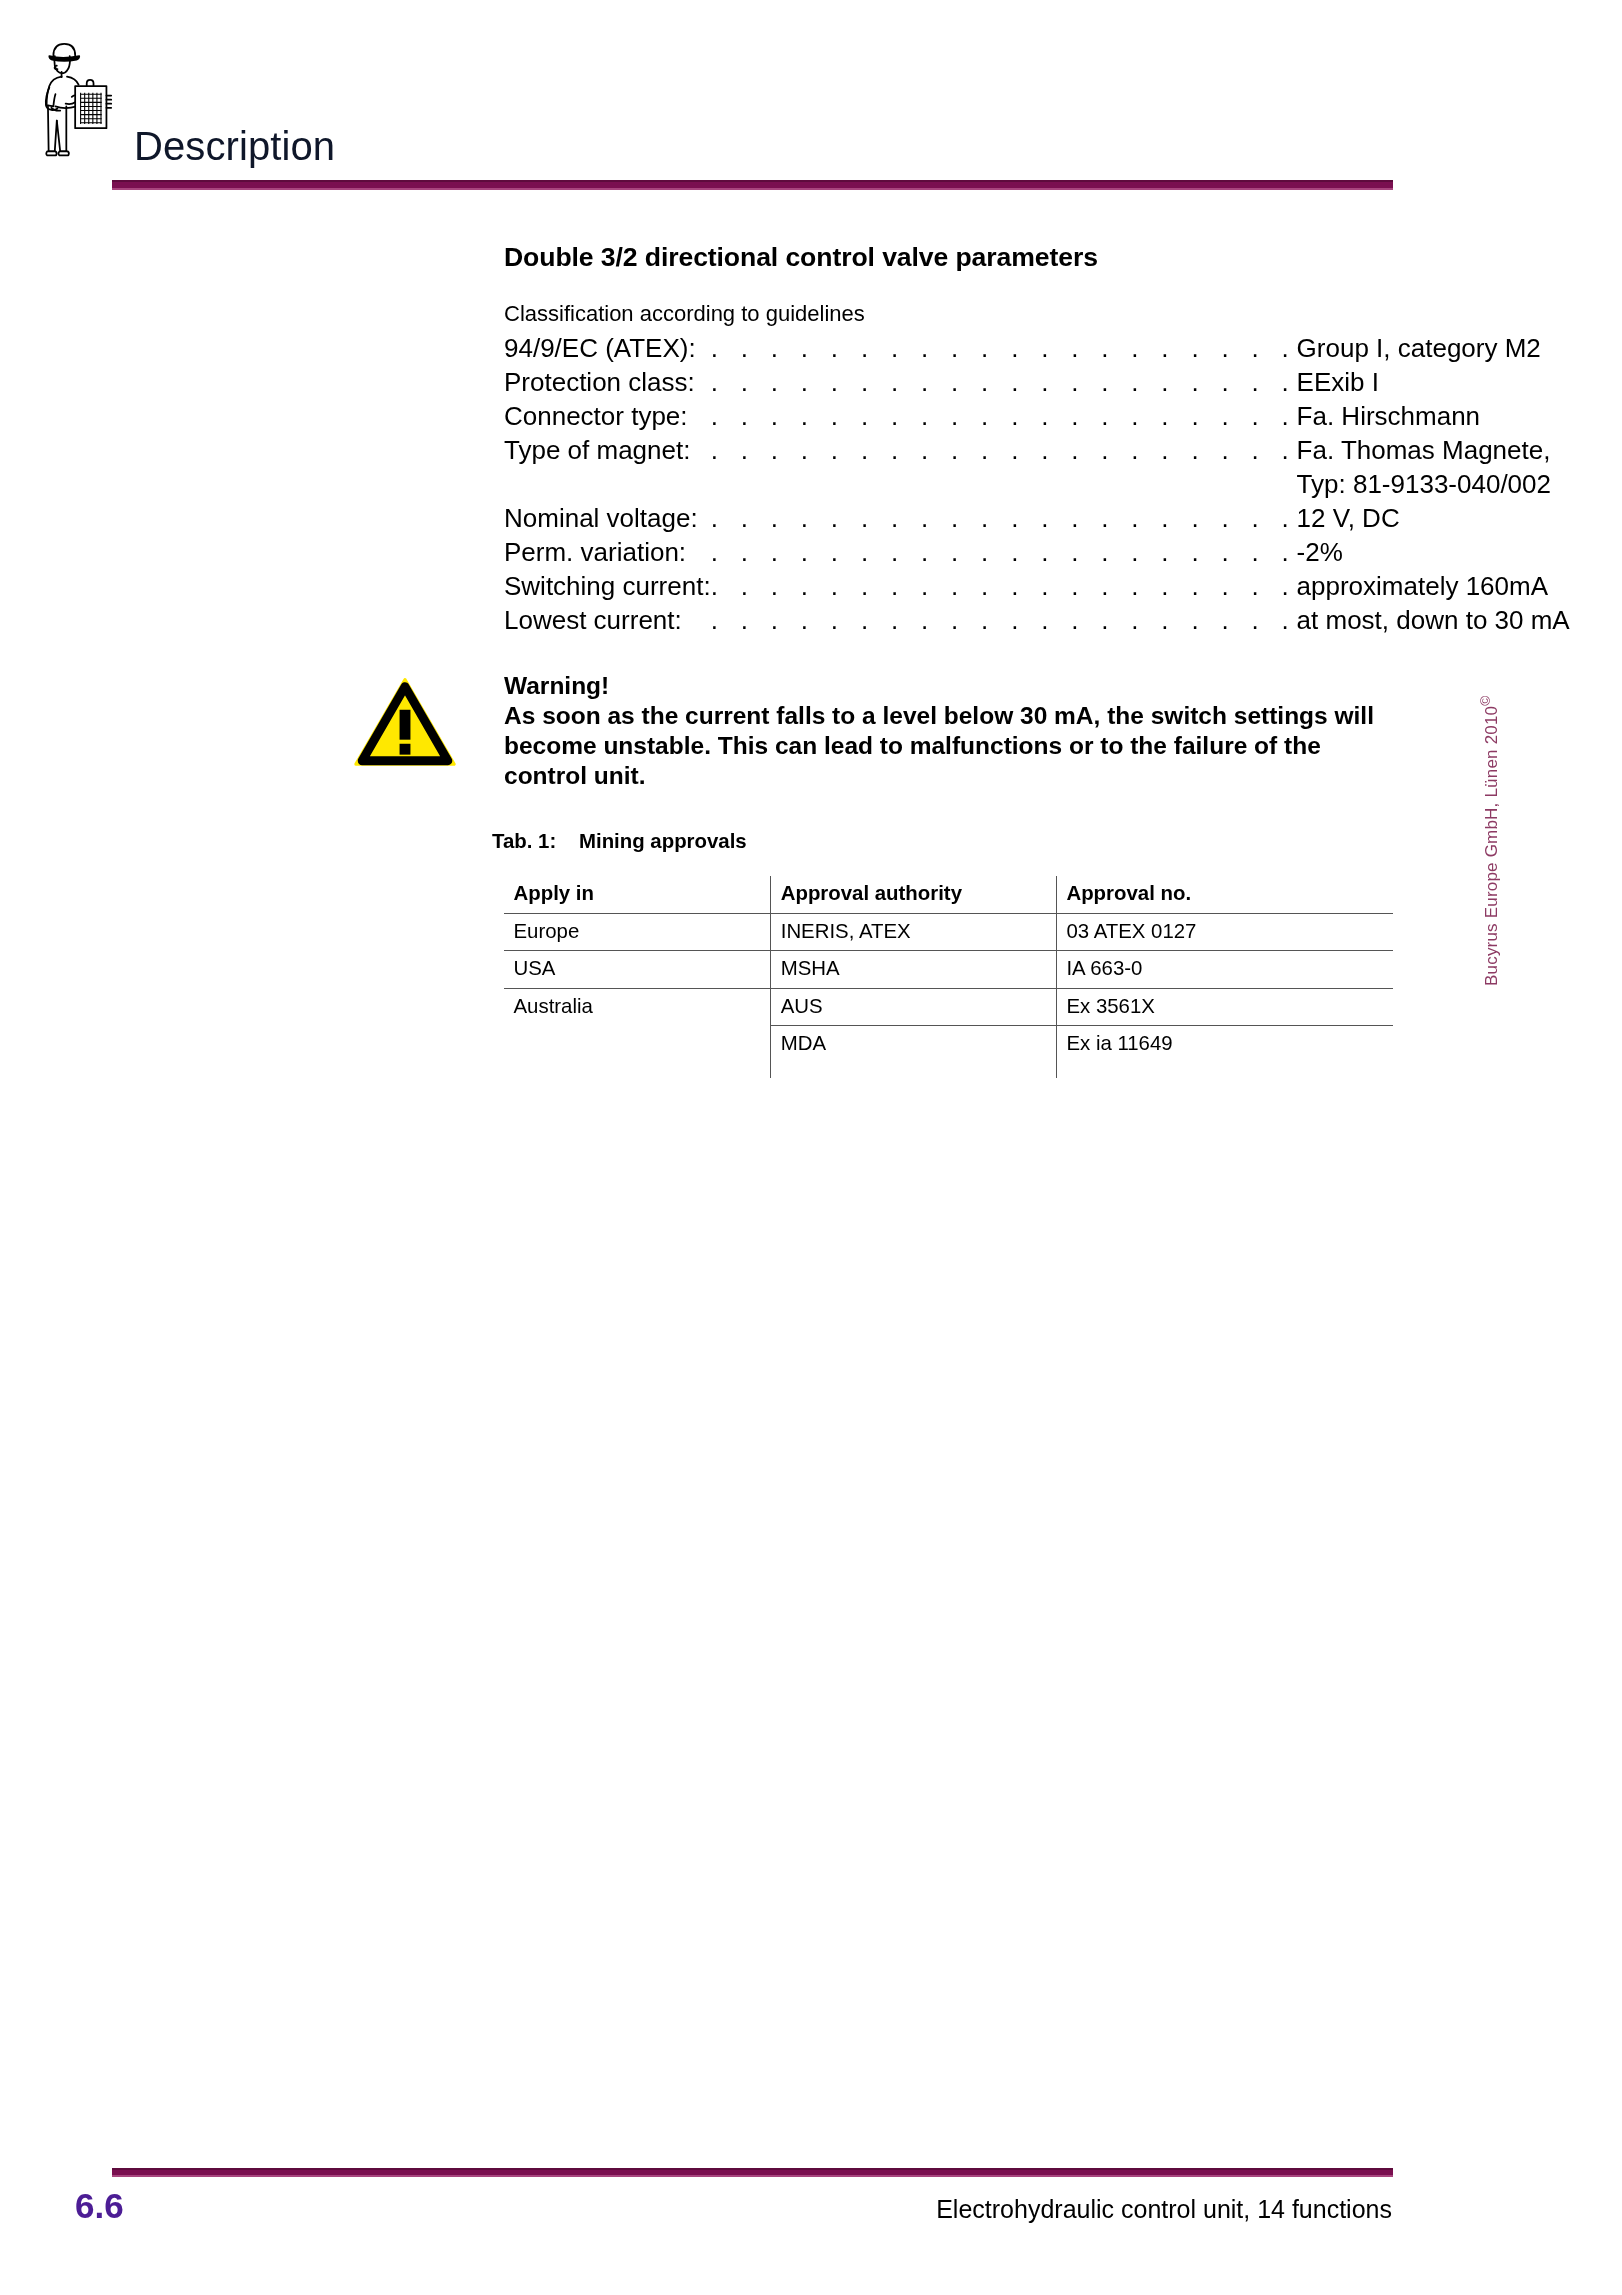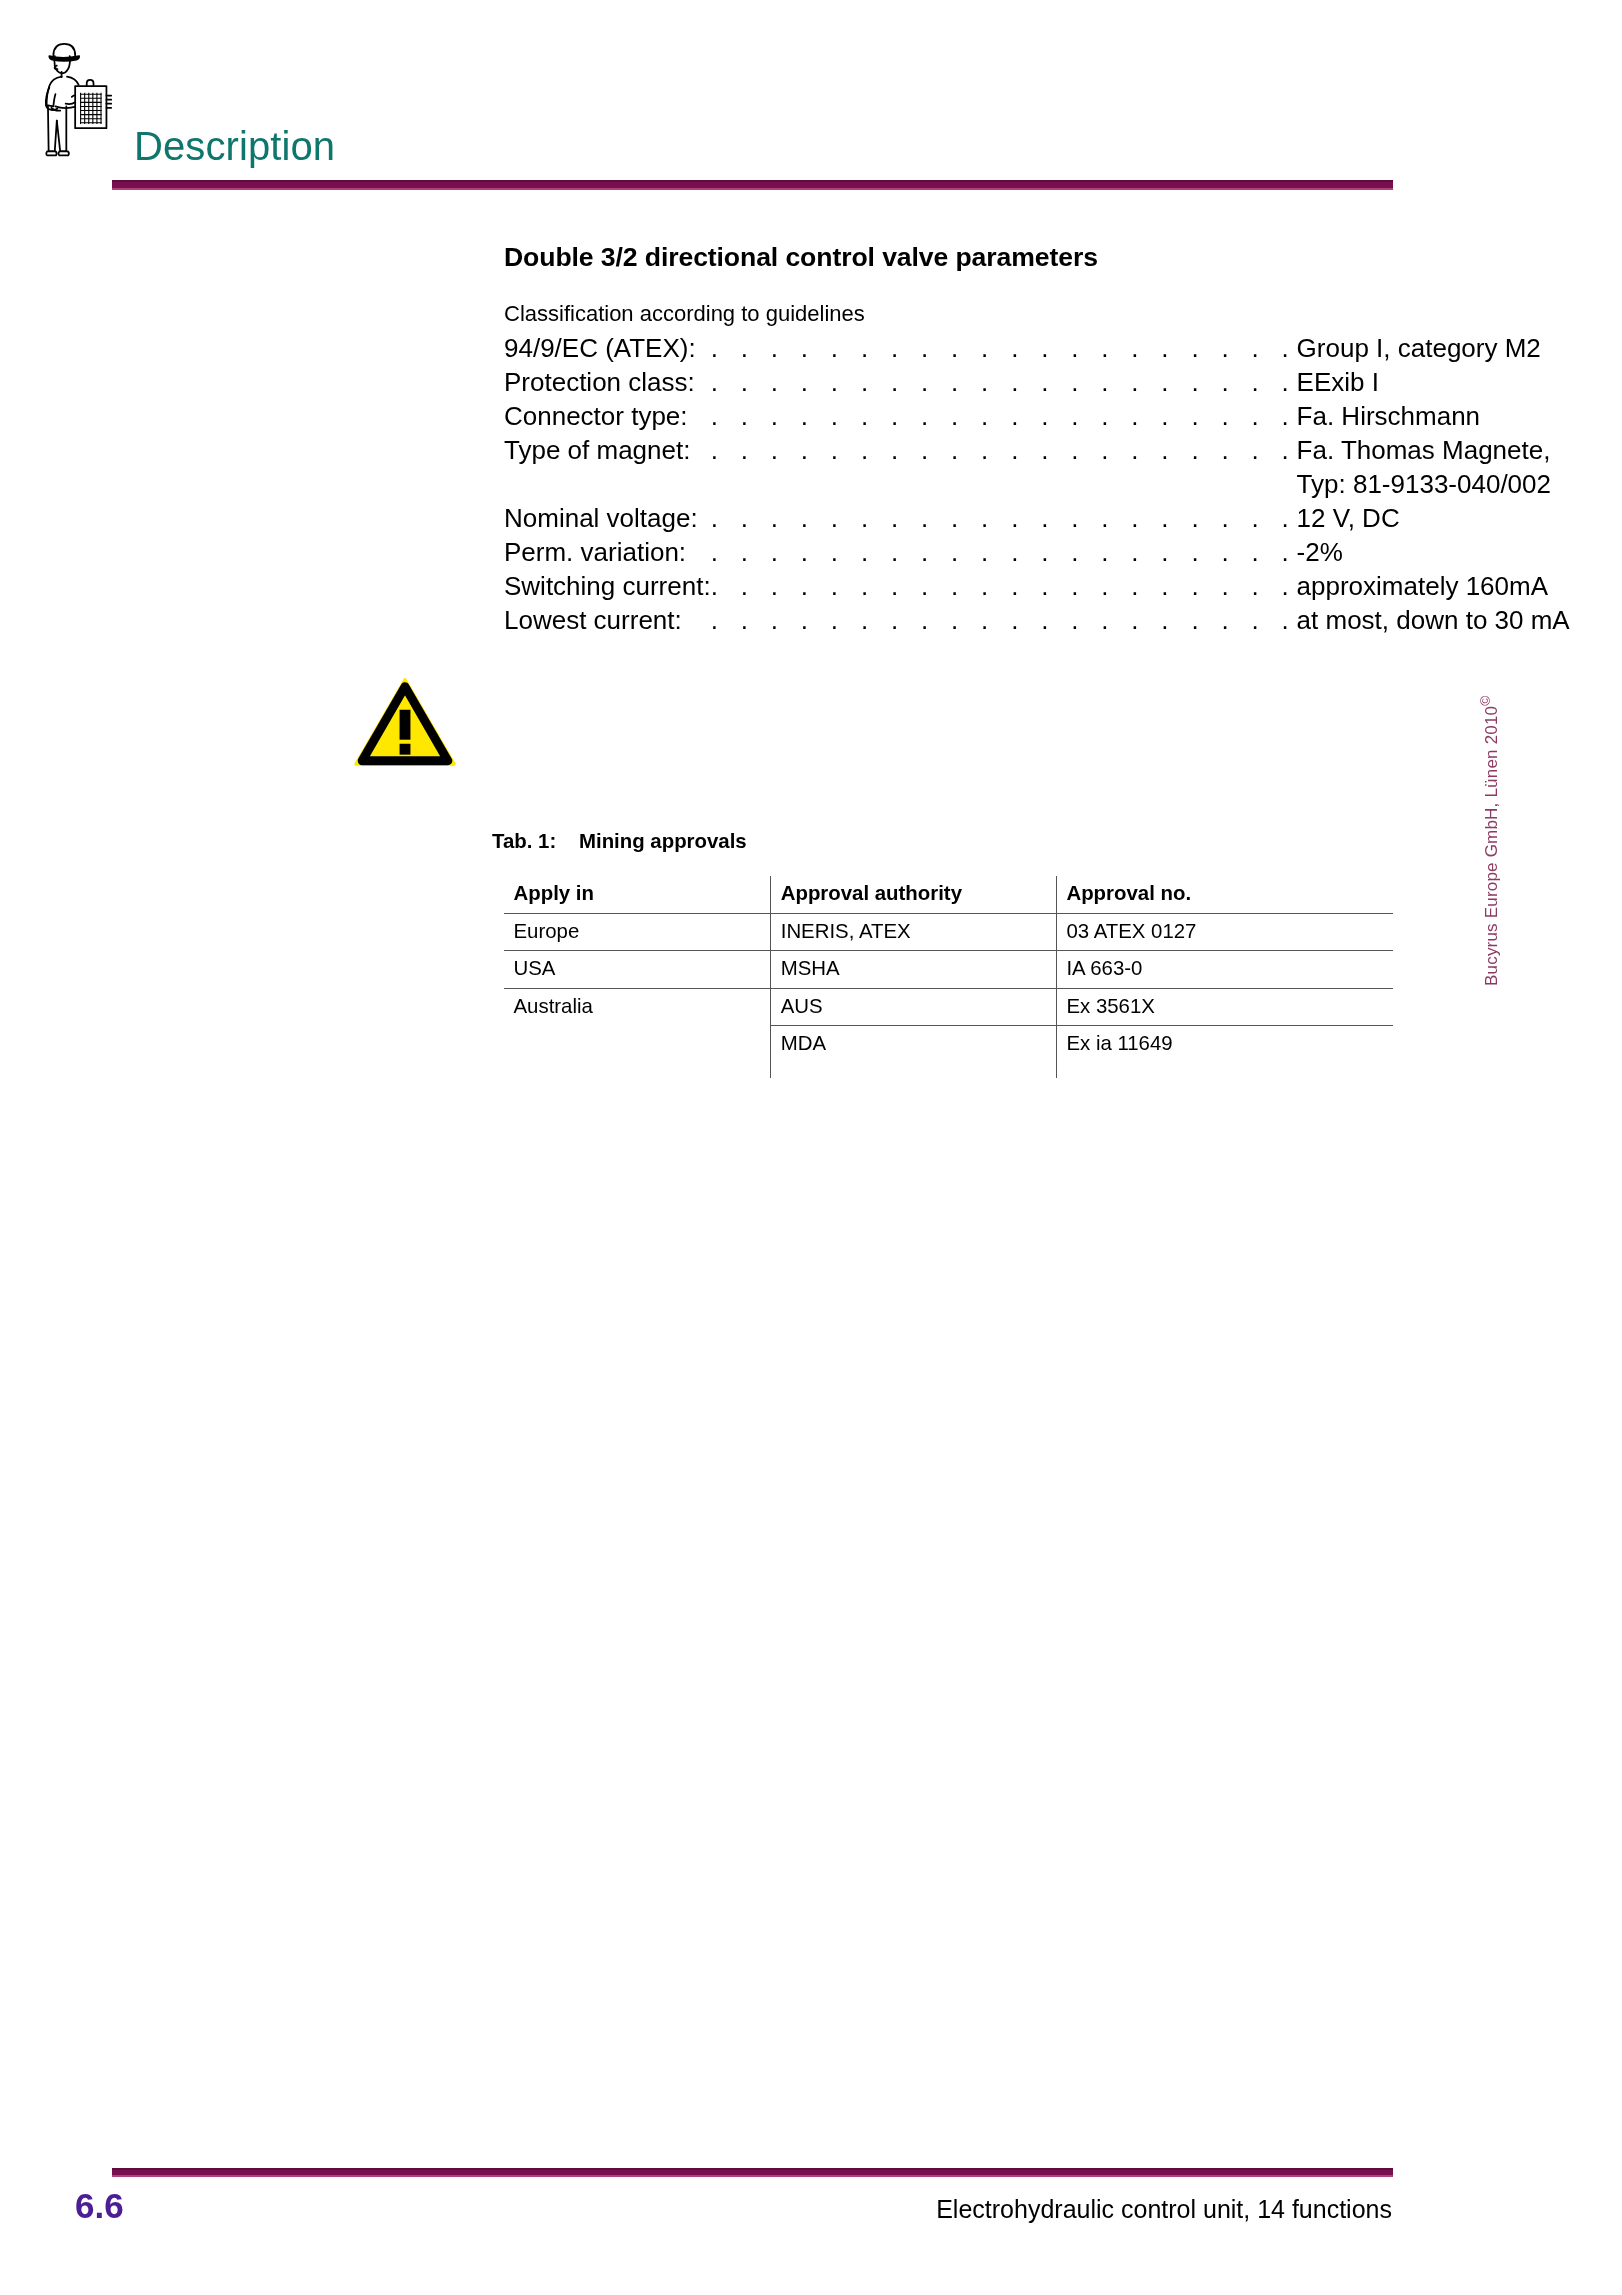--- a/index.html
+++ b/index.html
@@ -23,21 +23,21 @@
     top: 33px;
     width: 102px;
     height: 136px;
   }
   #header-title {
     position: absolute;
     left: 134px;
     top: 124px;
     font-size: 40px;
     letter-spacing: 0.1px;
-    color: #0f766e;
+    color: #0f172a;
     white-space: nowrap;
     text-align: right;
   }
   #header-rule {
     position: absolute;
     left: 112px;
     top: 180px;
     width: 1281px;
     height: 9.5px;
     background: #7a0f50;
@@ -356,20 +356,24 @@
 
 <div id="warning-block">
   <div id="warning-icon">
     <svg viewBox="0 0 150 132" width="102" height="90" xmlns="http://www.w3.org/2000/svg">
       <path d="M75 4 L147 128 L3 128 Z" fill="#ffe800" stroke="#ffe800" stroke-width="5" stroke-linejoin="round"></path>
       <path d="M75 14 L138 123 L12 123 Z" fill="none" stroke="#000000" stroke-width="13" stroke-linejoin="round"></path>
       <rect x="67" y="48" width="16" height="44" fill="#000000"></rect>
       <rect x="67" y="98" width="16" height="16" fill="#000000"></rect>
     </svg>
   </div>
+  <div id="warning-text">
+    <span class="wtitle">Warning!</span>
+    <span class="wbody">As soon as the current falls to a level below 30 mA, the switch settings will become unstable. This can lead to malfunctions or to the failure of the control unit.</span>
+  </div>
 </div>
 
 <div id="table-caption">
   <span class="cap-num">Tab. 1:</span><span>Mining approvals</span>
 </div>
 
 <table id="approvals-table">
   <thead>
     <tr>
       <th class="col-a">Apply in</th>

